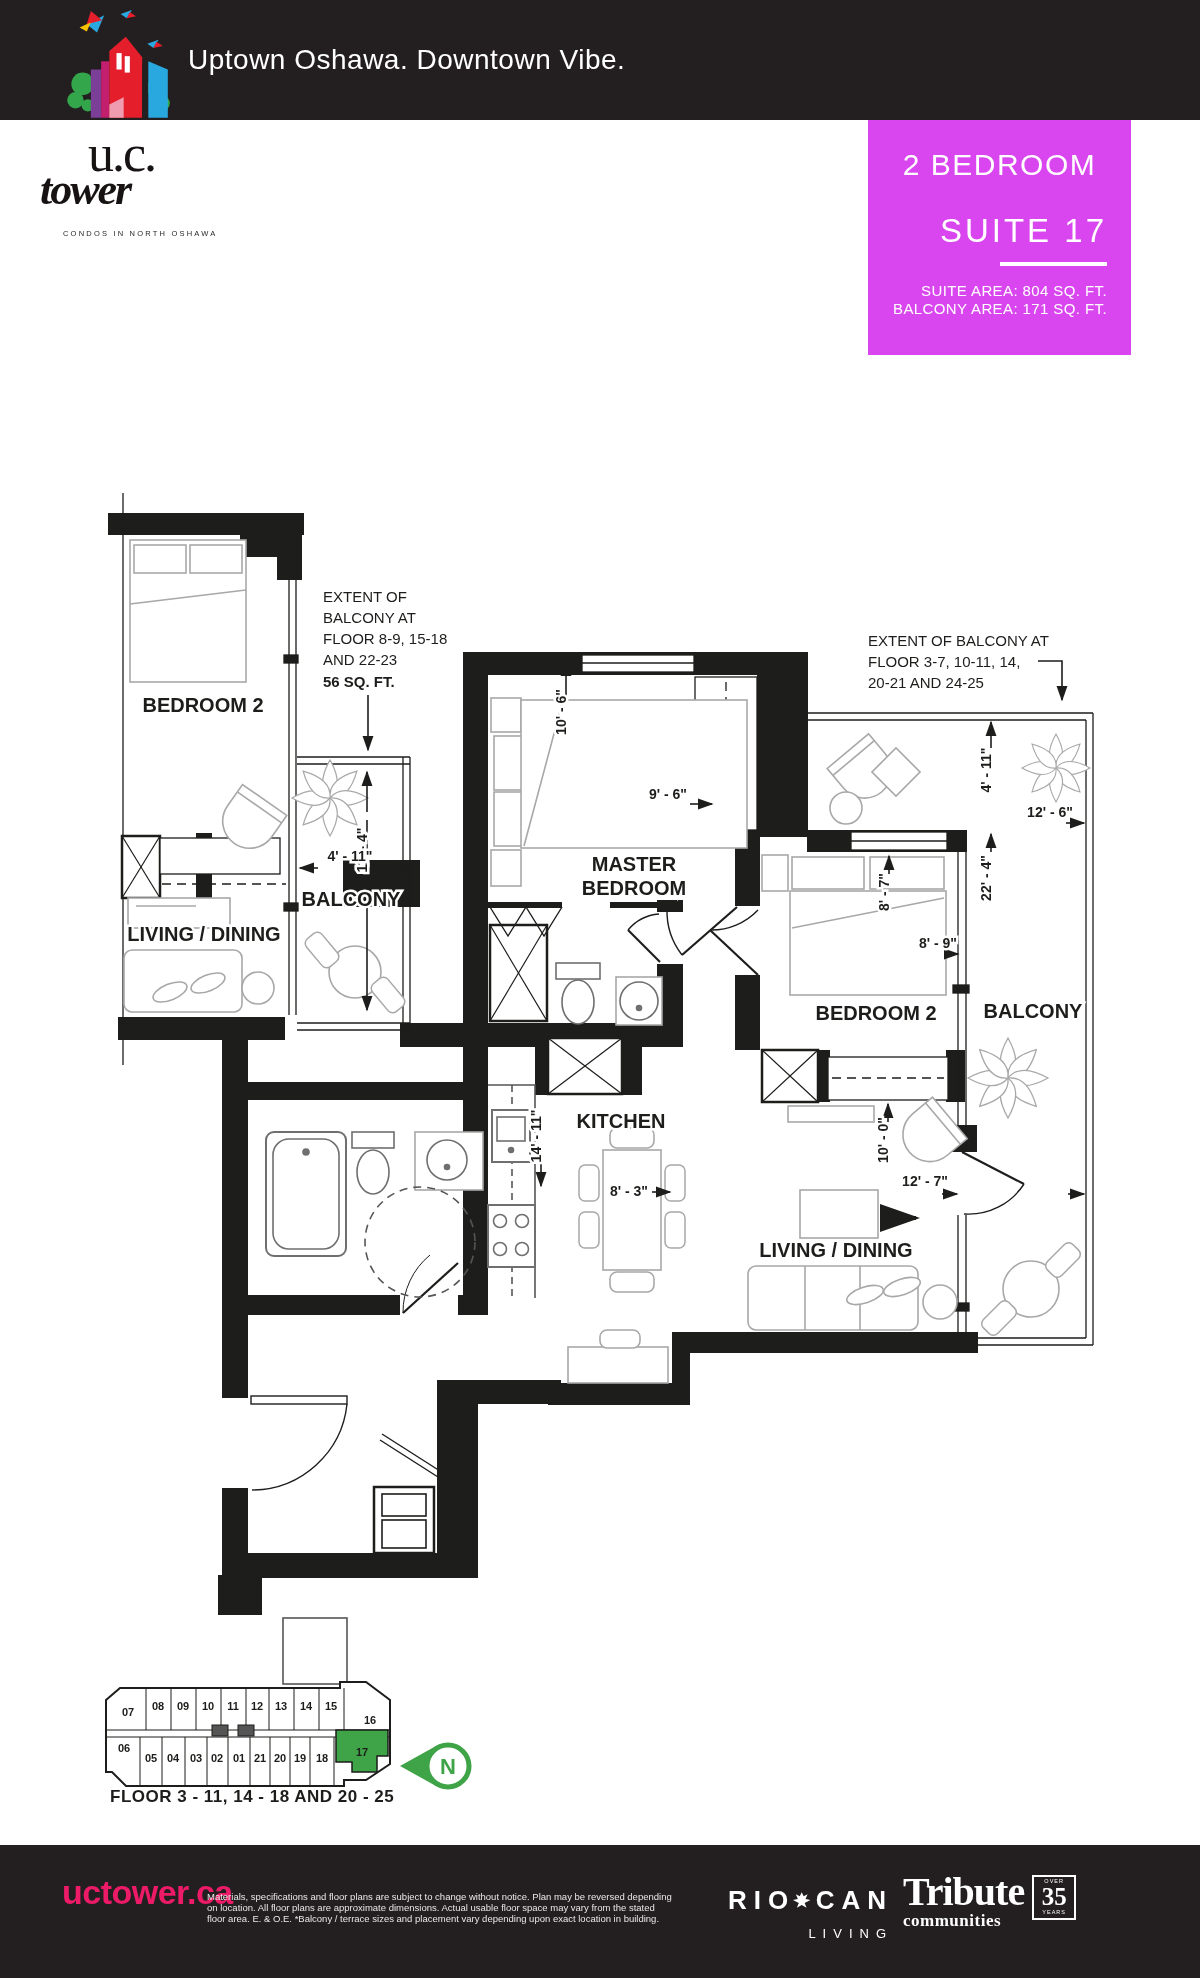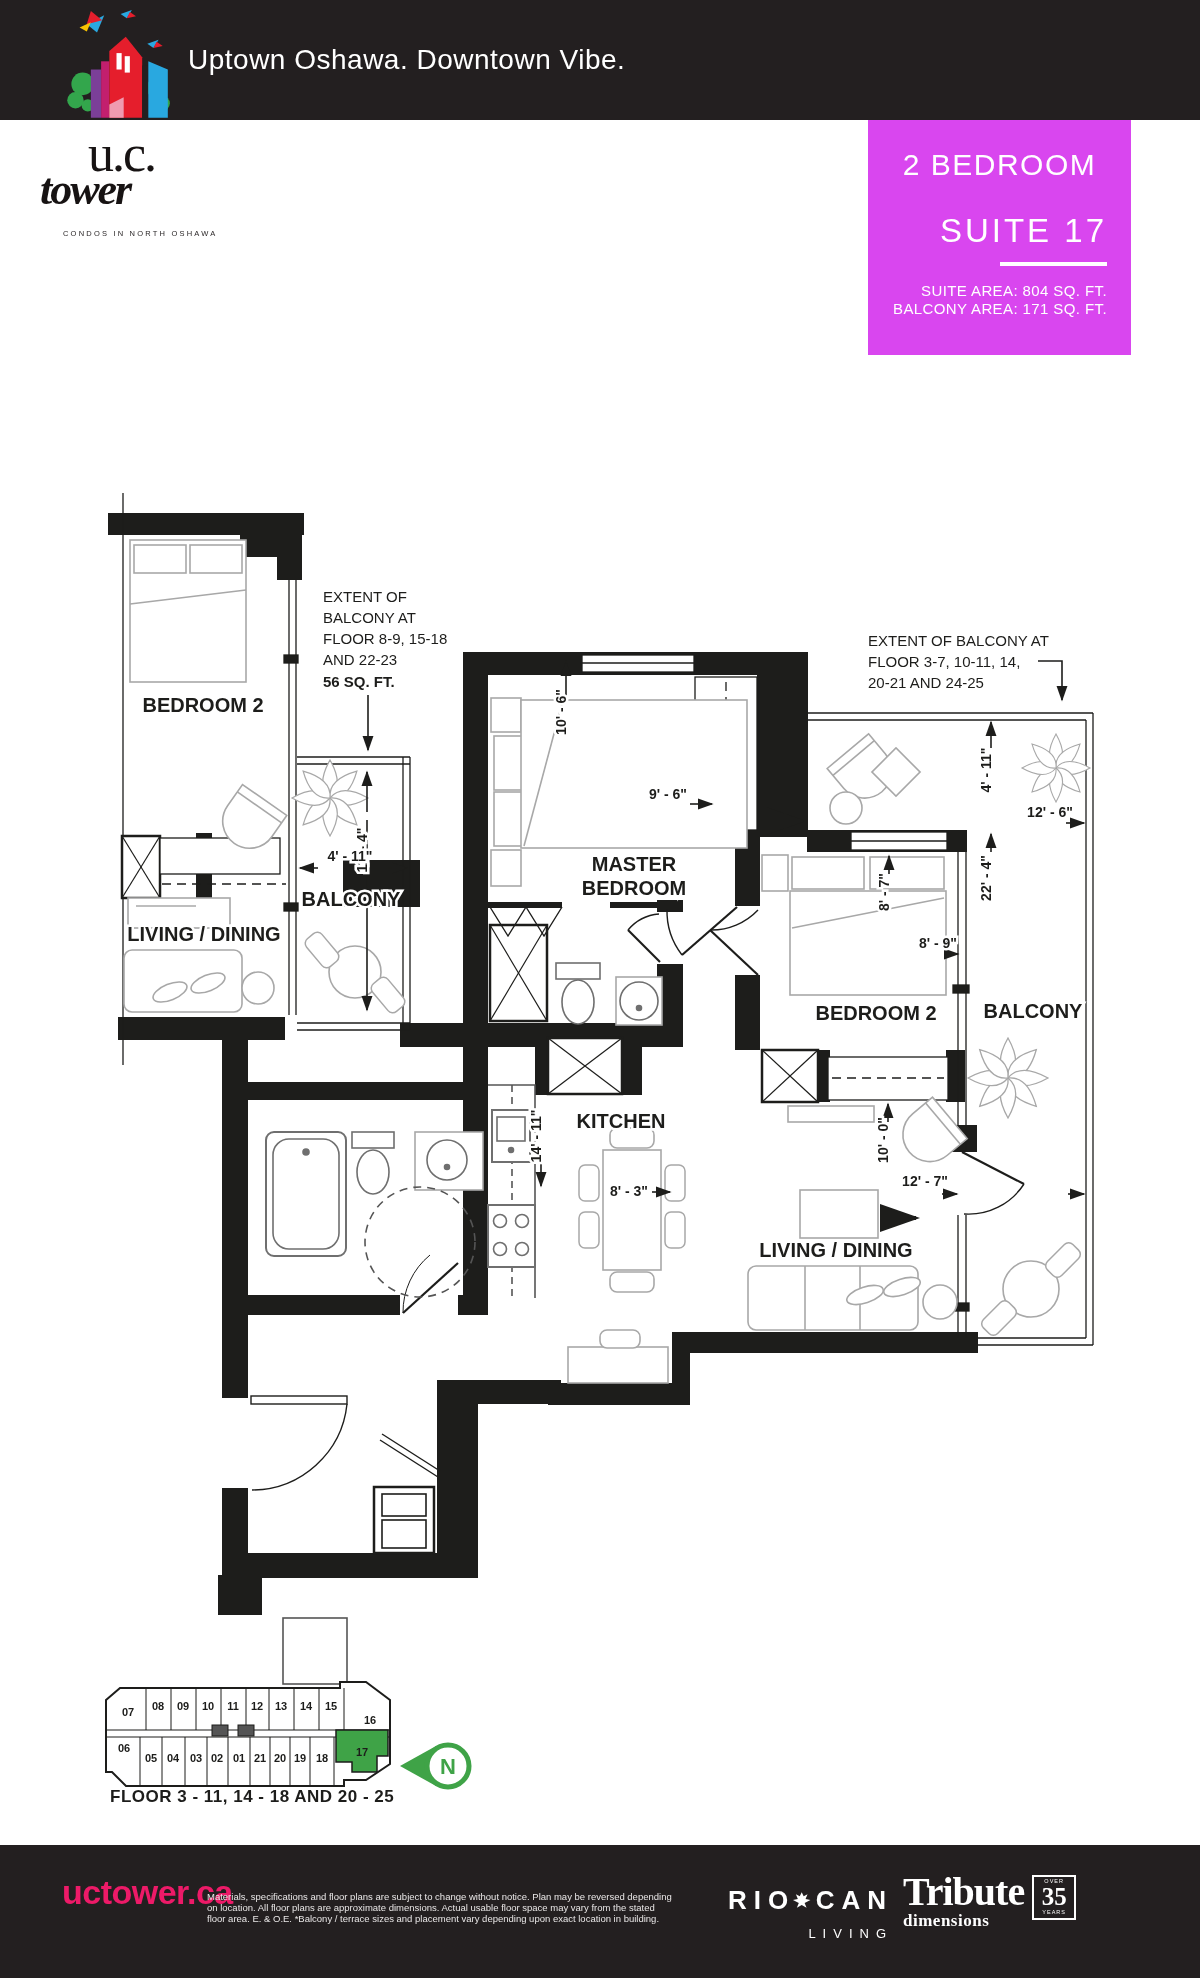--- a/index.html
+++ b/index.html
@@ -519,21 +519,21 @@
         <svg width="20" height="20" viewBox="0 0 20 20" style="margin:0 4px 0 -3px">
           <path d="M10,1 L12,5 L16,3 L14,8 L19,9 L13,12 L15,17 L10,14 L5,17 L7,12 L1,9 L6,8 L4,3 L8,5 Z" fill="#fff"></path>
         </svg>
         <span>CAN</span>
       </div>
       <div class="living">LIVING</div>
     </div>
     <div class="tribute">
       <div>
         <div class="trib-name">Tribute</div>
-        <div class="trib-sub">dimensions</div>
+        <div class="trib-sub">communities</div>
       </div>
       <div class="badge">
         <div class="b-top">OVER</div>
         <div class="b-num">35</div>
         <div class="b-bot">YEARS</div>
       </div>
     </div>
   </div>
 </div>
 

